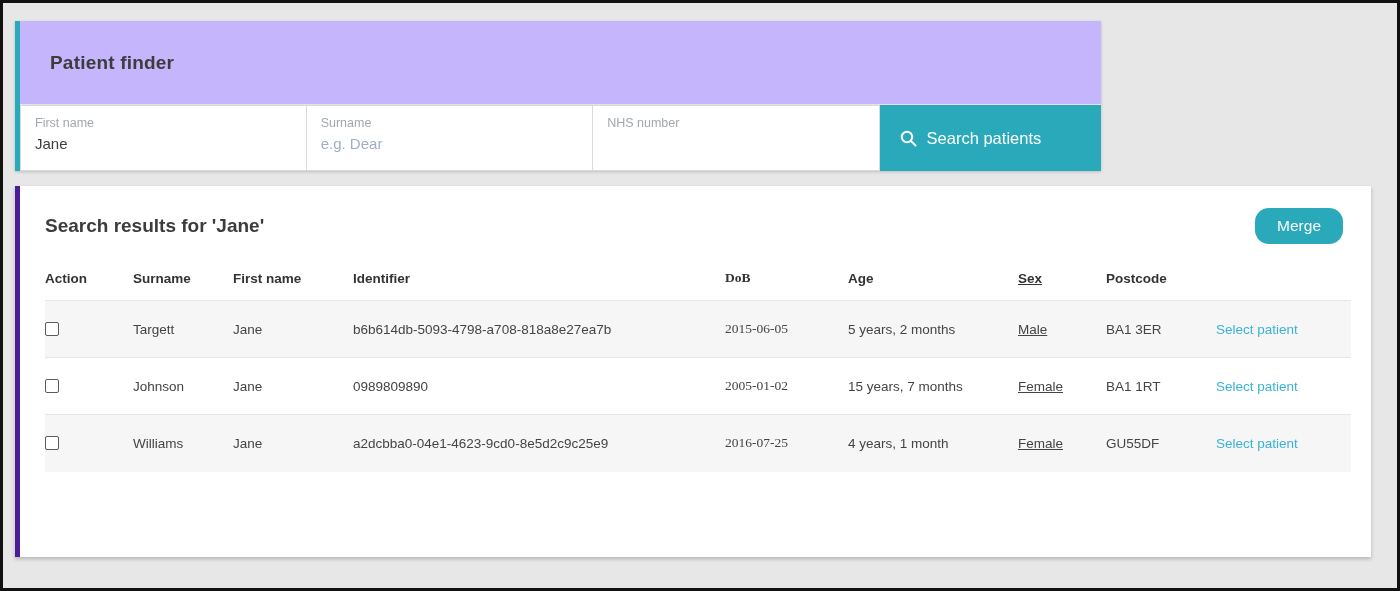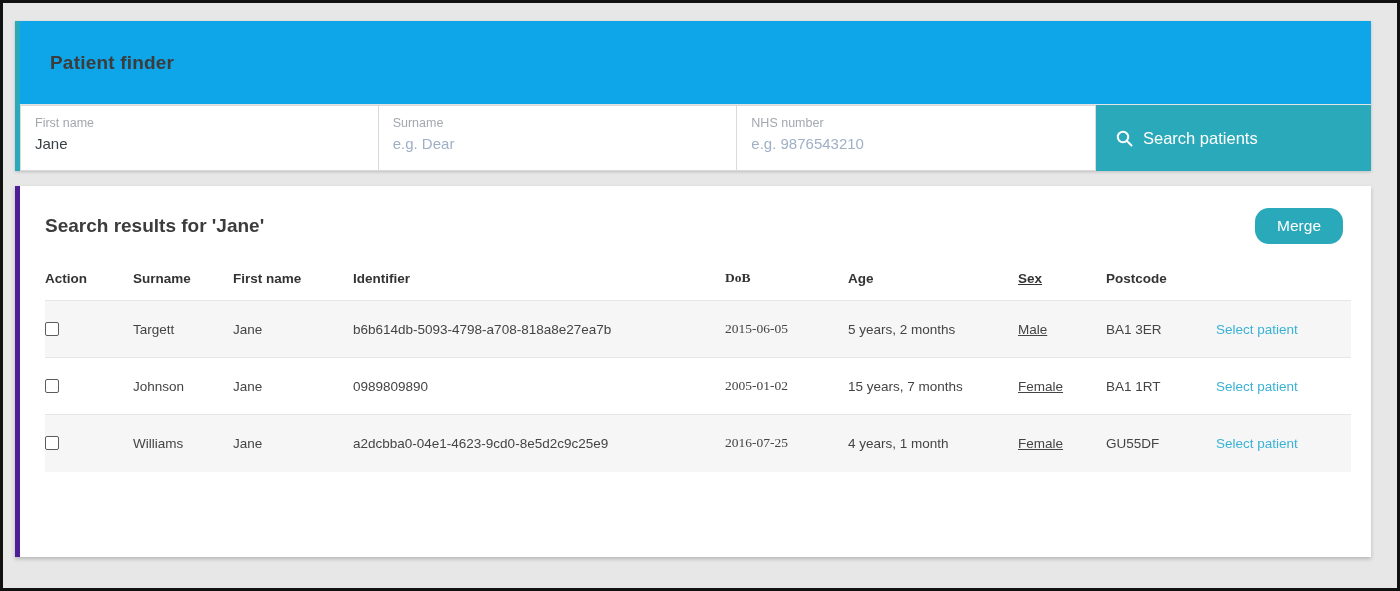--- a/index.html
+++ b/index.html
@@ -10,23 +10,23 @@
   }
   .frame {
     position: absolute; inset: 0;
     border: 3px solid #111;
     background: #e7e7e7;
     overflow: hidden;
   }
 
   
   .finder-card {
-    position: absolute; left: 12px; top: 18px; width: 1356px;
+    position: absolute; left: 12px; top: 18px; width: 1086px;
     border-left: 5px solid #2aa9ba;
-    background: #0ea5e9;
+    background: #c4b5fd;
     box-shadow: 0 1px 3px rgba(0,0,0,0.18);
   }
   .finder-title-block {
     height: 84px;
     display: flex; align-items: center;
     padding-left: 30px;
     border-bottom: 1px solid #e3e3e3;
   }
   .finder-title { font-size: 19px; color: #3c3c3c; letter-spacing: .2px; }
 
@@ -124,21 +124,20 @@
       <div class="field">
         <label class="field-label">First name</label>
         <input class="field-input" type="text" value="Jane" style="">
       </div>
       <div class="field">
         <label class="field-label">Surname</label>
         <input class="field-input" type="text" placeholder="e.g. Dear" style="">
       </div>
       <div class="field">
         <label class="field-label">NHS number</label>
-        <input class="field-input" type="text" placeholder="e.g. 9876543210" style="">
       </div>
       <button class="search-btn">
         <svg width="17" height="17" viewBox="0 0 17 17">
           <circle cx="7" cy="7" r="5.2" fill="none" stroke="#fff" stroke-width="2"></circle>
           <line x1="11" y1="11" x2="15.5" y2="15.5" stroke="#fff" stroke-width="2" stroke-linecap="round"></line>
         </svg>
         <span>Search patients</span>
       </button>
     </div>
   </section>

